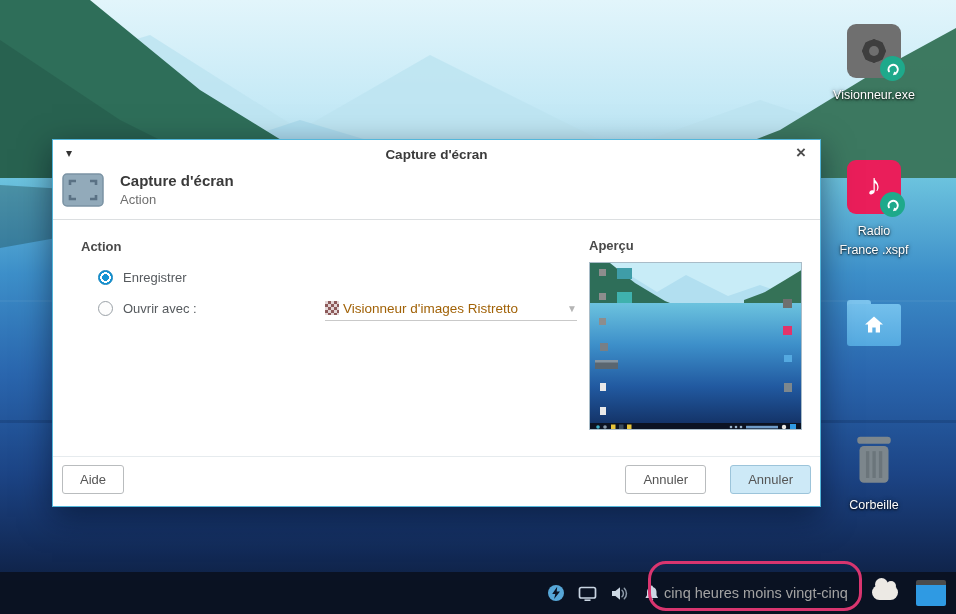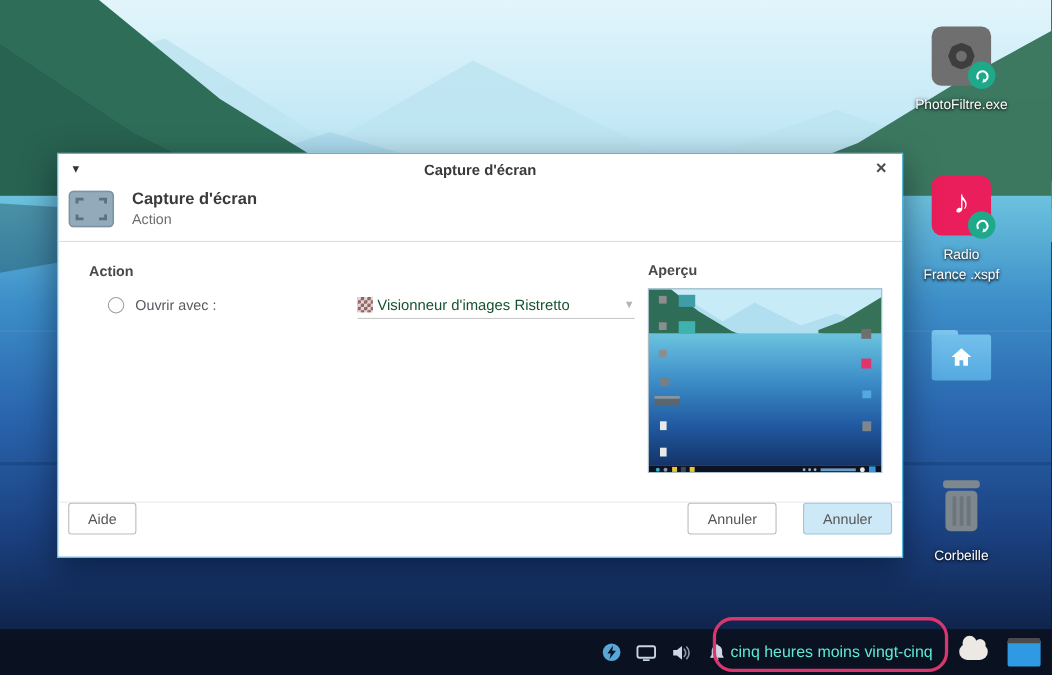--- a/index.html
+++ b/index.html
@@ -59,43 +59,43 @@
     position:absolute; left:227px; top:-5px; width:252px; height:25px;
     border-bottom:1px solid #c9c9c9; display:flex; align-items:center; cursor:pointer;
   }
   .combo-chk {
     width:14px; height:14px; flex:0 0 14px; margin-right:4px;
     background-image:
       linear-gradient(45deg, #8d5a5a 25%, transparent 25%, transparent 75%, #8d5a5a 75%),
       linear-gradient(45deg, #8d5a5a 25%, #e3d6d6 25%, #e3d6d6 75%, #8d5a5a 75%);
     background-size:6px 6px; background-position:0 0, 3px 3px;
   }
-  .combo-value { font-size:13.5px; color:#14532d; flex:1; white-space:nowrap; overflow:hidden; }
+  .combo-value { font-size:13.5px; color:#a16207; flex:1; white-space:nowrap; overflow:hidden; }
   .combo-arrow { font-size:10px; color:#b5b5b5; margin-left:6px; }
   .preview-col { position:absolute; left:536px; top:18px; }
   .preview-thumb {
     position:relative; width:213px; height:168px; margin-top:9px;
     border:1px solid #a9bcc8; overflow:hidden; background:#9fd9ee;
   }
   .dlg-footer {
     position:absolute; left:0; right:0; bottom:0; height:50px;
-    border-top:1px solid #e6ebee; display:flex; align-items:flex-start; padding:0 9px;
+    border-top:1px solid #e6ebee; display:flex; align-items:flex-end; padding:12px 9px;
   }
   .btn {
     height:29px; padding:0 17px; font-size:13px; color:#555;
     background:#fff; border:1px solid #b9bcbe; border-radius:3px; cursor:pointer;
     font-family:"Liberation Sans", sans-serif;
   }
   .btn.primary { background:#cde9f7; border-color:#9cc4da; }
   .footer-right { margin-left:auto; display:flex; gap:24px; }
   
   .taskbar { position:absolute; left:0; right:0; bottom:0; height:42px; background:rgba(10,18,33,.96); z-index:8; }
   .tray { position:absolute; left:546px; top:0; height:42px; display:flex; align-items:center; gap:13px; }
   .tray-ic { width:19px; height:19px; display:flex; align-items:center; justify-content:center; cursor:pointer; }
-  .clock { position:absolute; left:658px; top:0; width:196px; height:42px; display:flex; align-items:center; justify-content:center; font-size:14.5px; color:#5eead4; cursor:pointer; white-space:nowrap; }
+  .clock { position:absolute; left:658px; top:0; width:196px; height:42px; display:flex; align-items:center; justify-content:center; font-size:14.5px; color:#a3a3a3; cursor:pointer; white-space:nowrap; }
   .cloud-ic { position:absolute; left:872px; top:13px; width:26px; height:15px; background:#ece9e4; border-radius:8px; cursor:pointer; }
   .cloud-ic::before { content:""; position:absolute; left:3px; top:-7px; width:13px; height:13px; border-radius:50%; background:#ece9e4; }
   .cloud-ic::after  { content:""; position:absolute; right:2px; top:-4px; width:10px; height:10px; border-radius:50%; background:#ece9e4; }
   .win-ic { position:absolute; left:916px; top:8px; width:30px; height:26px; background:#2f9ae3; border-top:5px solid #4b4b4b; border-radius:2px; cursor:pointer; }
   
   .annotation {
     position:absolute; left:648px; top:561px; width:214px; height:50px;
     border:3.5px solid #d9356f; border-radius:18px; z-index:9; pointer-events:none;
   }
 </style>
@@ -145,21 +145,21 @@
         <circle cx="12" cy="12" r="2.7" fill="#6f6f6f"></circle>
       </svg>
     </div>
     <div class="badge">
       <svg width="17" height="17" viewBox="0 0 24 24">
         <path d="M7 16a6.5 6.5 0 1 1 9 3" fill="none" stroke="#fff" stroke-width="2.8" stroke-linecap="round"></path>
         <path d="M12.6 21.6l5.4-1.4-3.6-4z" fill="#fff"></path>
       </svg>
     </div>
   </div>
-  <div class="desk-label">PhotoFiltre.exe</div>
+  <div class="desk-label">Visionneur.exe</div>
 </div>
 
 <div class="desk-icon" style="top:160px;">
   <div class="art">
     <div class="tile tile-pink">
       <span class="music-glyph">♪</span>
     </div>
     <div class="badge">
       <svg width="17" height="17" viewBox="0 0 24 24">
         <path d="M7 16a6.5 6.5 0 1 1 9 3" fill="none" stroke="#fff" stroke-width="2.8" stroke-linecap="round"></path>
@@ -214,20 +214,24 @@
     <div class="hdr-text">
       <div class="hdr-title">Capture d'écran</div>
       <div class="hdr-sub">Action</div>
     </div>
   </div>
 
   <div class="dlg-content">
     <div class="action-col">
       <div class="sect-label">Action</div>
 
+      <div class="radio-row">
+        <span class="radio checked"></span>
+        <span class="radio-label">Enregistrer</span>
+      </div>
 
 
       <div class="radio-row">
         <span class="radio"></span>
         <span class="radio-label">Ouvrir avec :</span>
         <div class="combo">
           <span class="combo-chk"></span>
           <span class="combo-value">Visionneur d'images Ristretto</span>
           <span class="combo-arrow">▼</span>
         </div>

